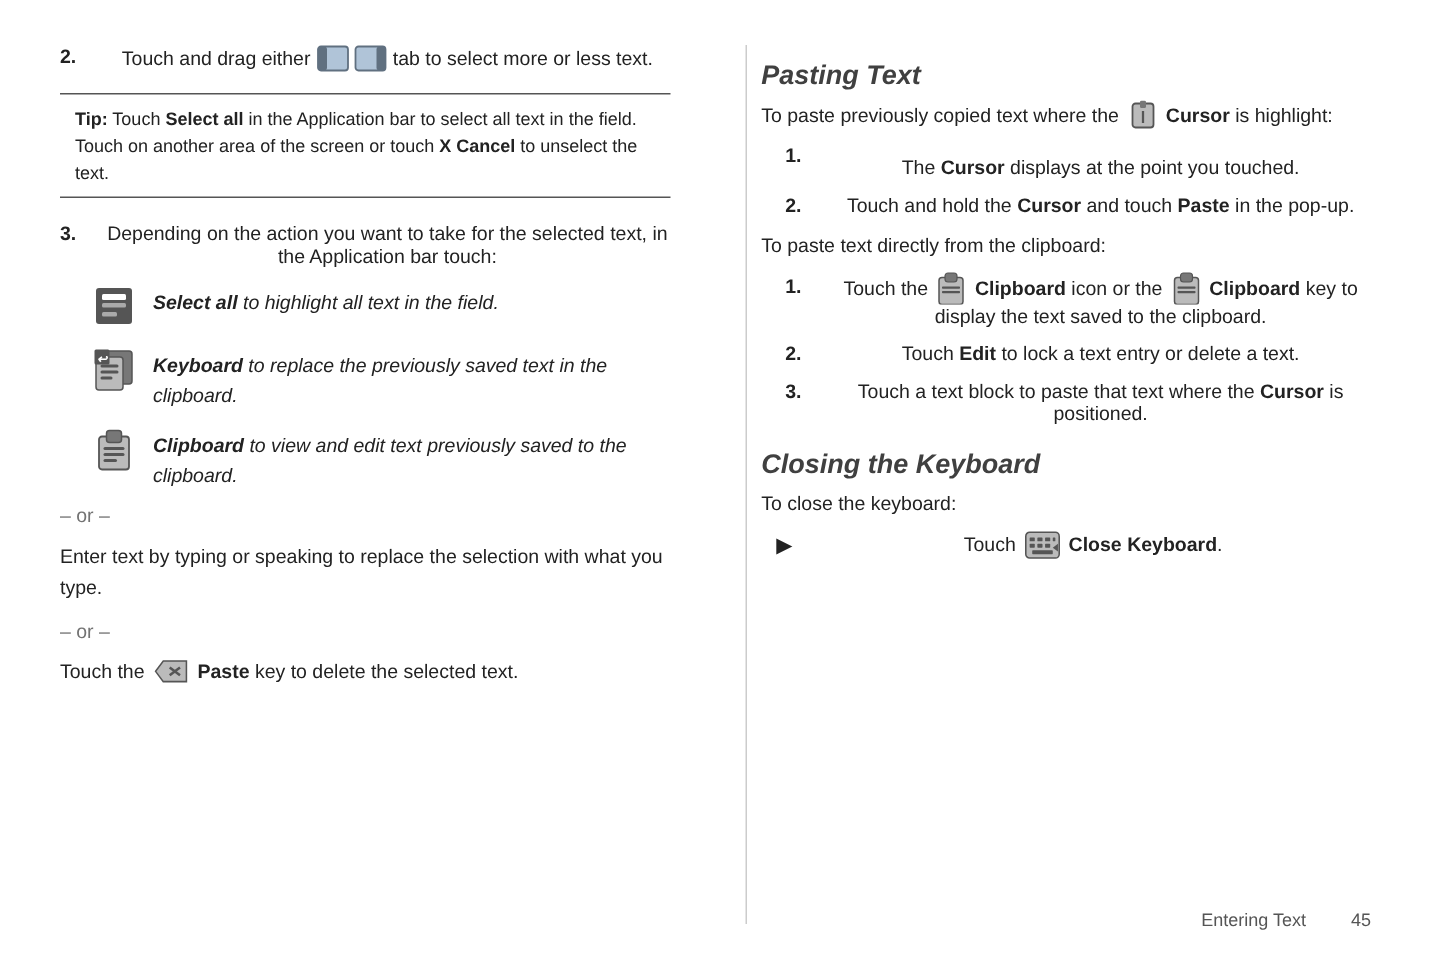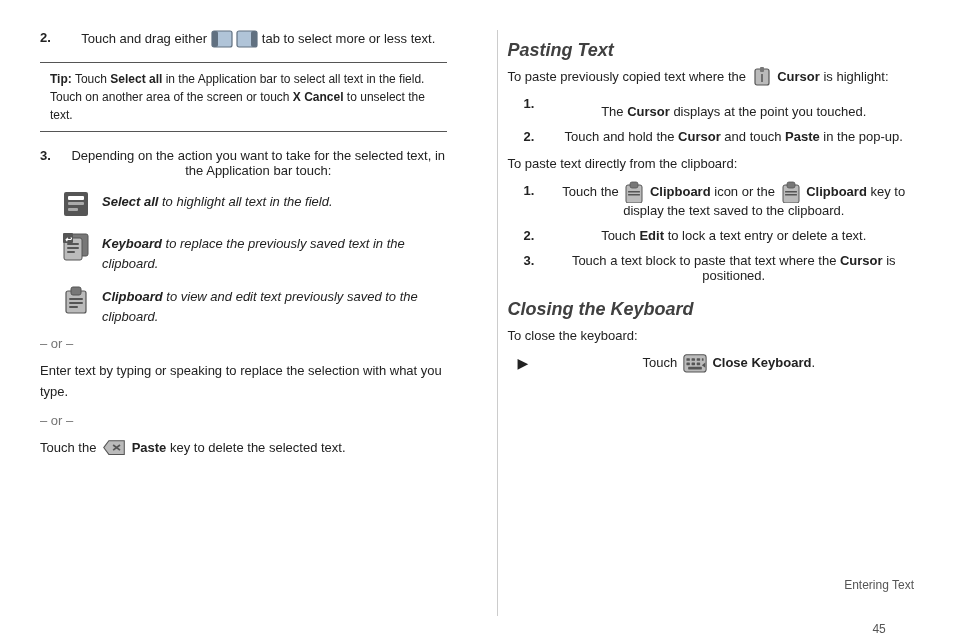--- a/index.html
+++ b/index.html
@@ -93,28 +93,27 @@
       gap: 8px;
       margin-bottom: 10px;
     }
     .bullet-sym {
       font-size: 14px;
       min-width: 18px;
       padding-top: 1px;
     }
     .footer {
       position: absolute;
-      bottom: 0;
+      bottom: 16px;
       right: 40px;
       color: #555;
       font-size: 12px;
       display: flex;
       gap: 30px;
       align-items: center;
-      flex-direction: column;
     }
     .inline-icon {
       display: inline-block;
       width: 20px;
       height: 20px;
       vertical-align: middle;
       position: relative;
       top: -1px;
     }
     

